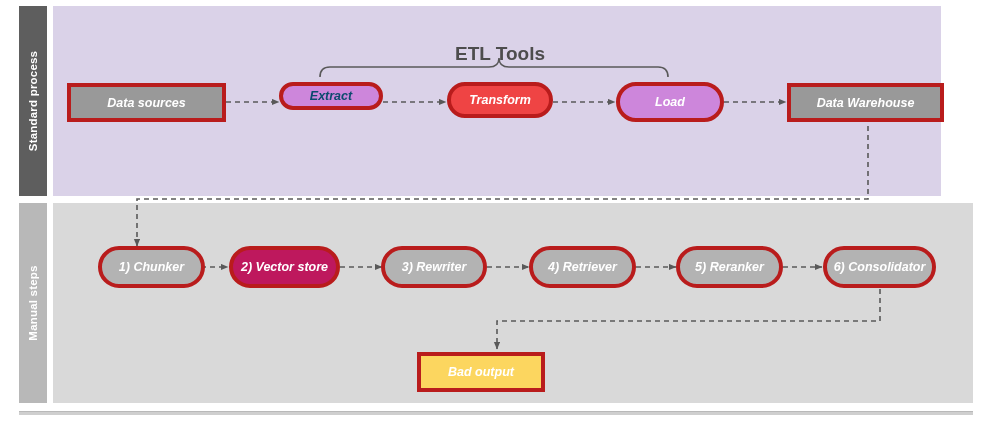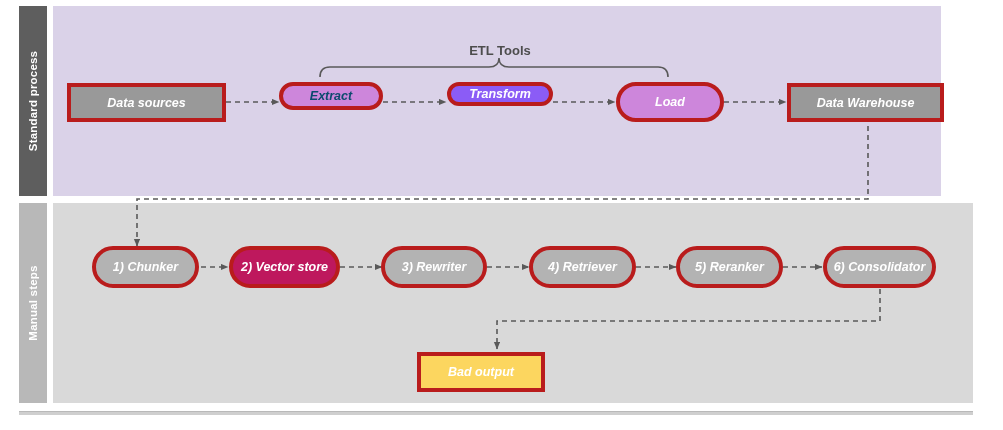--- a/index.html
+++ b/index.html
@@ -103,21 +103,21 @@
 
   
   #etl-tools-label {
     position: absolute;
     left: 420px;
     top: 43px;
     width: 160px;
     text-align: center;
     color: #4d4d4d;
     font-weight: bold;
-    font-size: 13px;
+    font-size: 19px;
   }
 
   
   #wires {
     position: absolute;
     left: 0;
     top: 0;
     width: 1003px;
     height: 430px;
     pointer-events: none;
@@ -165,29 +165,29 @@
       <path d="M880,289 L880,321 L497,321 L497,349"></path>
     </g>
 
     <path stroke="#595959" stroke-width="1.6" fill="none" d="M320,77 q0,-10 10,-10 L489,67 q10,0 10,-9 q0,9 10,9 L658,67 q10,0 10,10"></path>
   </svg>
 
   <div class="node rect gray" style="left: 67px; top: 83px; width: 159px; height: 39px; background: rgb(153, 153, 153); color: rgb(255, 255, 255);">Data sources</div>
 
   <div class="node pill purple" style="left: 279px; top: 82px; width: 104px; height: 28px; background: rgb(205, 134, 219); color: #0c4a6e;">Extract</div>
 
-  <div class="node pill purple" style="left: 447px; top: 82px; width: 106px; height: 24px; background: #8b5cf6; color: rgb(255, 255, 255);">Transform</div>
+  <div class="node pill purple" style="left: 447px; top: 82px; width: 106px; height: 36px; background: #ef4444; color: rgb(255, 255, 255);">Transform</div>
 
   <div class="node rect gray" style="left: 787px; top: 83px; width: 157px; height: 39px; background: rgb(153, 153, 153); color: rgb(255, 255, 255);">Data Warehouse</div>
 
   <div class="node pill purple" style="left: 616px; top: 82px; width: 108px; height: 40px; background: rgb(205, 134, 219); color: rgb(255, 255, 255);">Load</div>
 
   <div id="etl-tools-label" style="color: rgb(77, 77, 77);">ETL Tools</div>
 
-  <div class="node pill pillgray" style="left: 92px; top: 246px; width: 107px; height: 42px; background: rgb(179, 179, 179); color: rgb(255, 255, 255);">1) Chunker</div>
+  <div class="node pill pillgray" style="left: 98px; top: 246px; width: 107px; height: 42px; background: rgb(179, 179, 179); color: rgb(255, 255, 255);">1) Chunker</div>
 
   <div class="node pill pillgray" style="left: 229px; top: 246px; width: 111px; height: 42px; background: #be185d; color: rgb(255, 255, 255);">2) Vector store</div>
 
   <div class="node pill pillgray" style="left: 381px; top: 246px; width: 106px; height: 42px; background: rgb(179, 179, 179); color: rgb(255, 255, 255);">3) Rewriter</div>
 
   <div class="node pill pillgray" style="left: 529px; top: 246px; width: 107px; height: 42px; background: rgb(179, 179, 179); color: rgb(255, 255, 255);">4) Retriever</div>
 
   <div class="node pill pillgray" style="left: 676px; top: 246px; width: 107px; height: 42px; background: rgb(179, 179, 179); color: rgb(255, 255, 255);">5) Reranker</div>
 
   <div class="node pill pillgray" style="left: 823px; top: 246px; width: 113px; height: 42px; background: rgb(179, 179, 179); color: rgb(255, 255, 255);">6) Consolidator</div>

